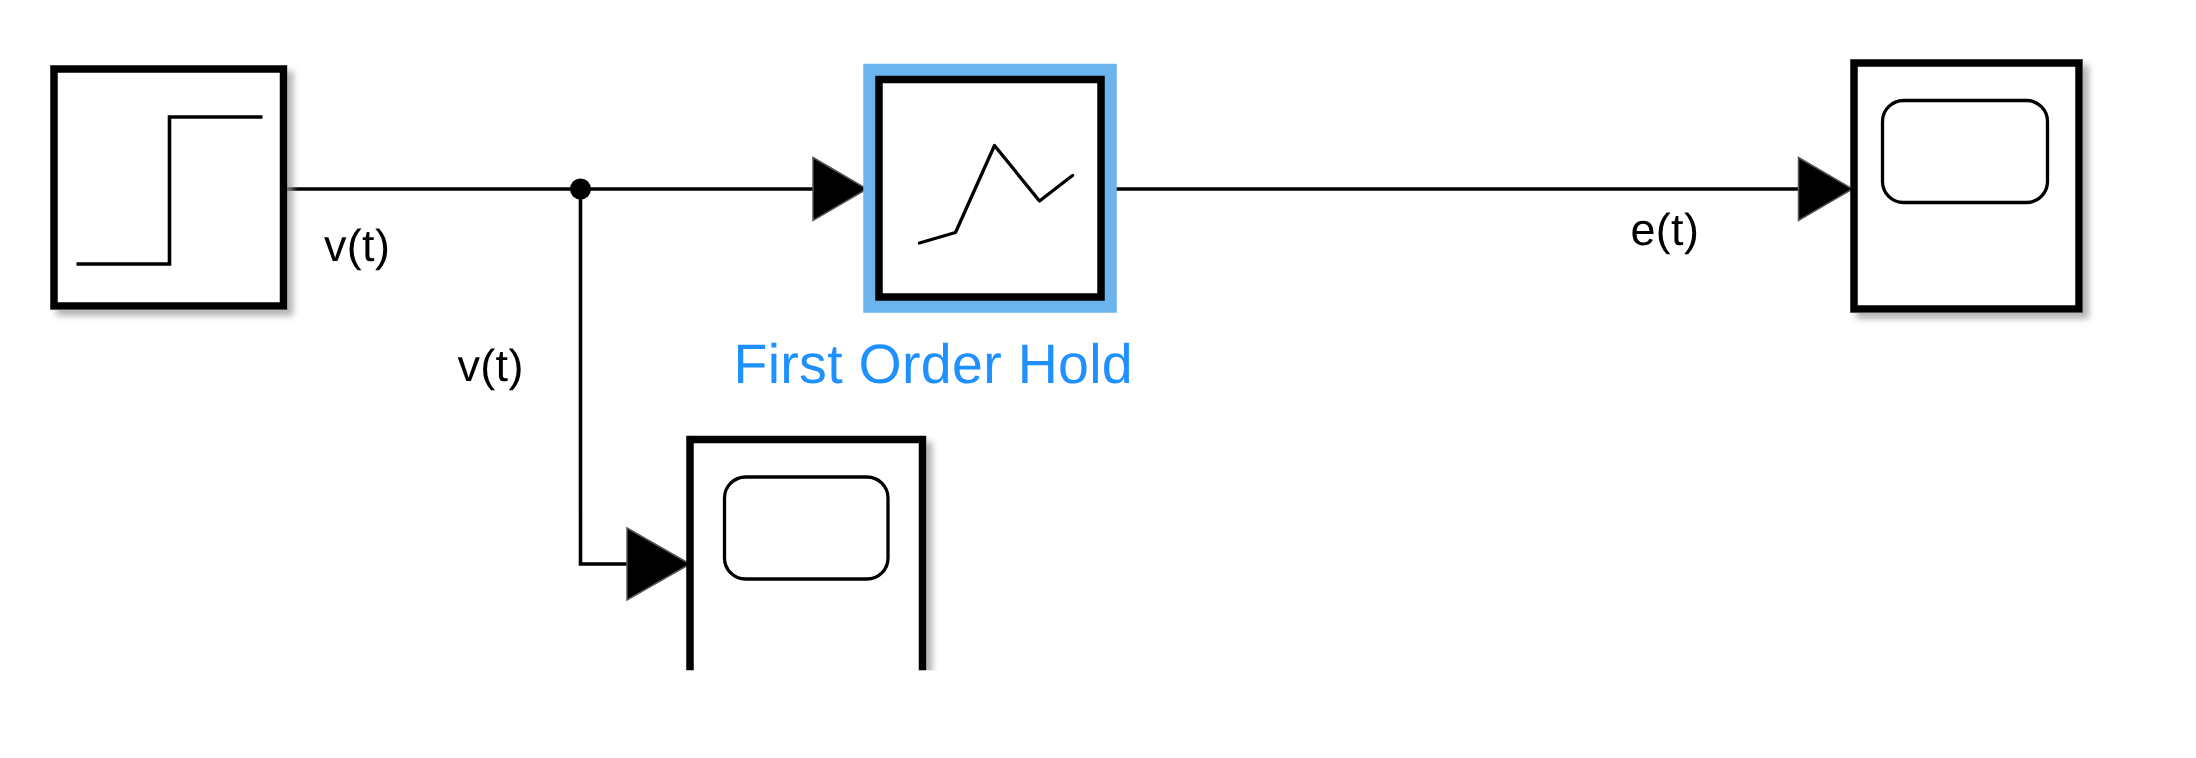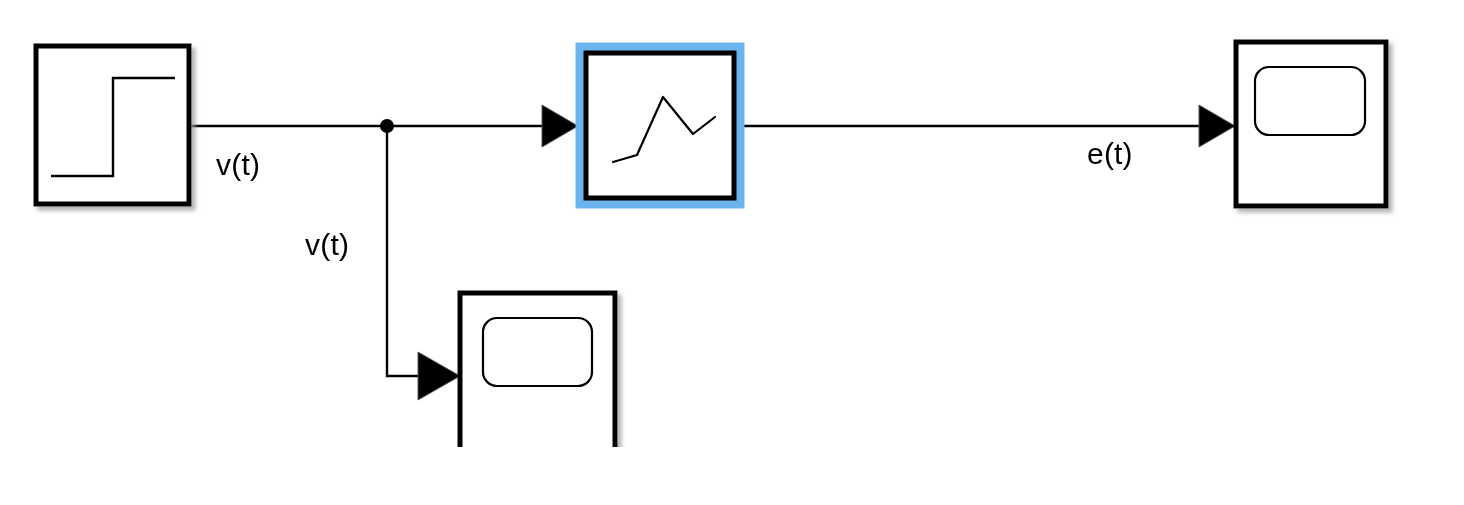--- a/index.html
+++ b/index.html
@@ -104,14 +104,15 @@
     </g>
 
   </svg>
 
   <div class="sig-label" id="label-vt-top">v(t)</div>
 
   <div class="sig-label" id="label-vt-branch">v(t)</div>
 
   <div class="sig-label" id="label-et">e(t)</div>
 
+  <div class="block-label" id="label-foh">First Order Hold</div>
 
 </div>
 
 </body></html>

